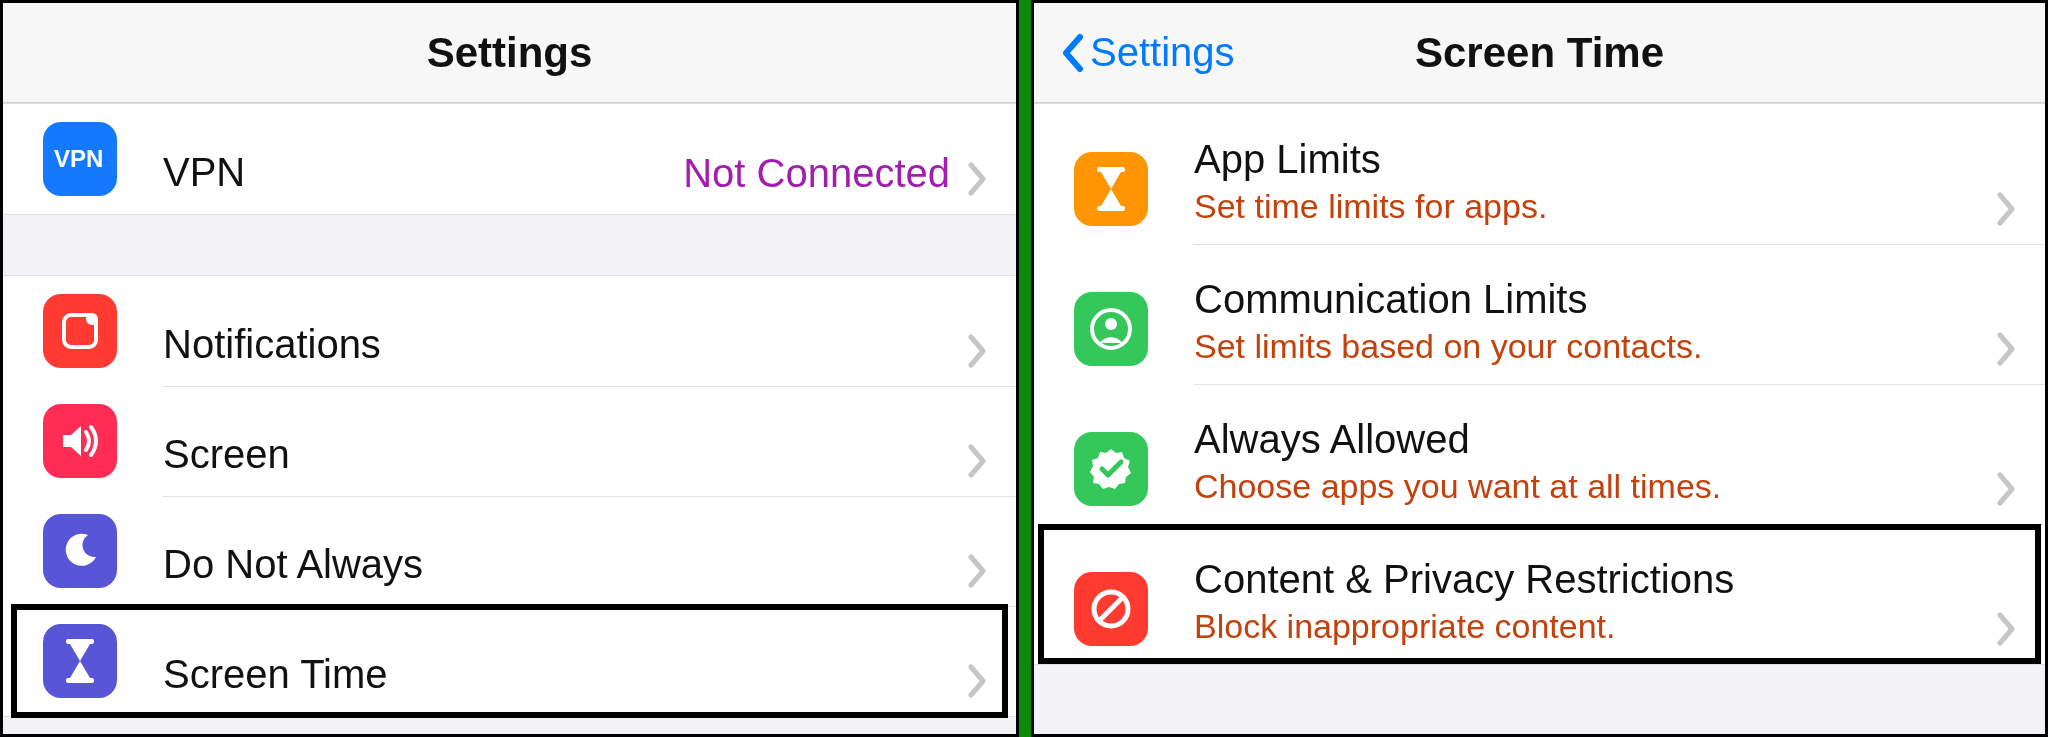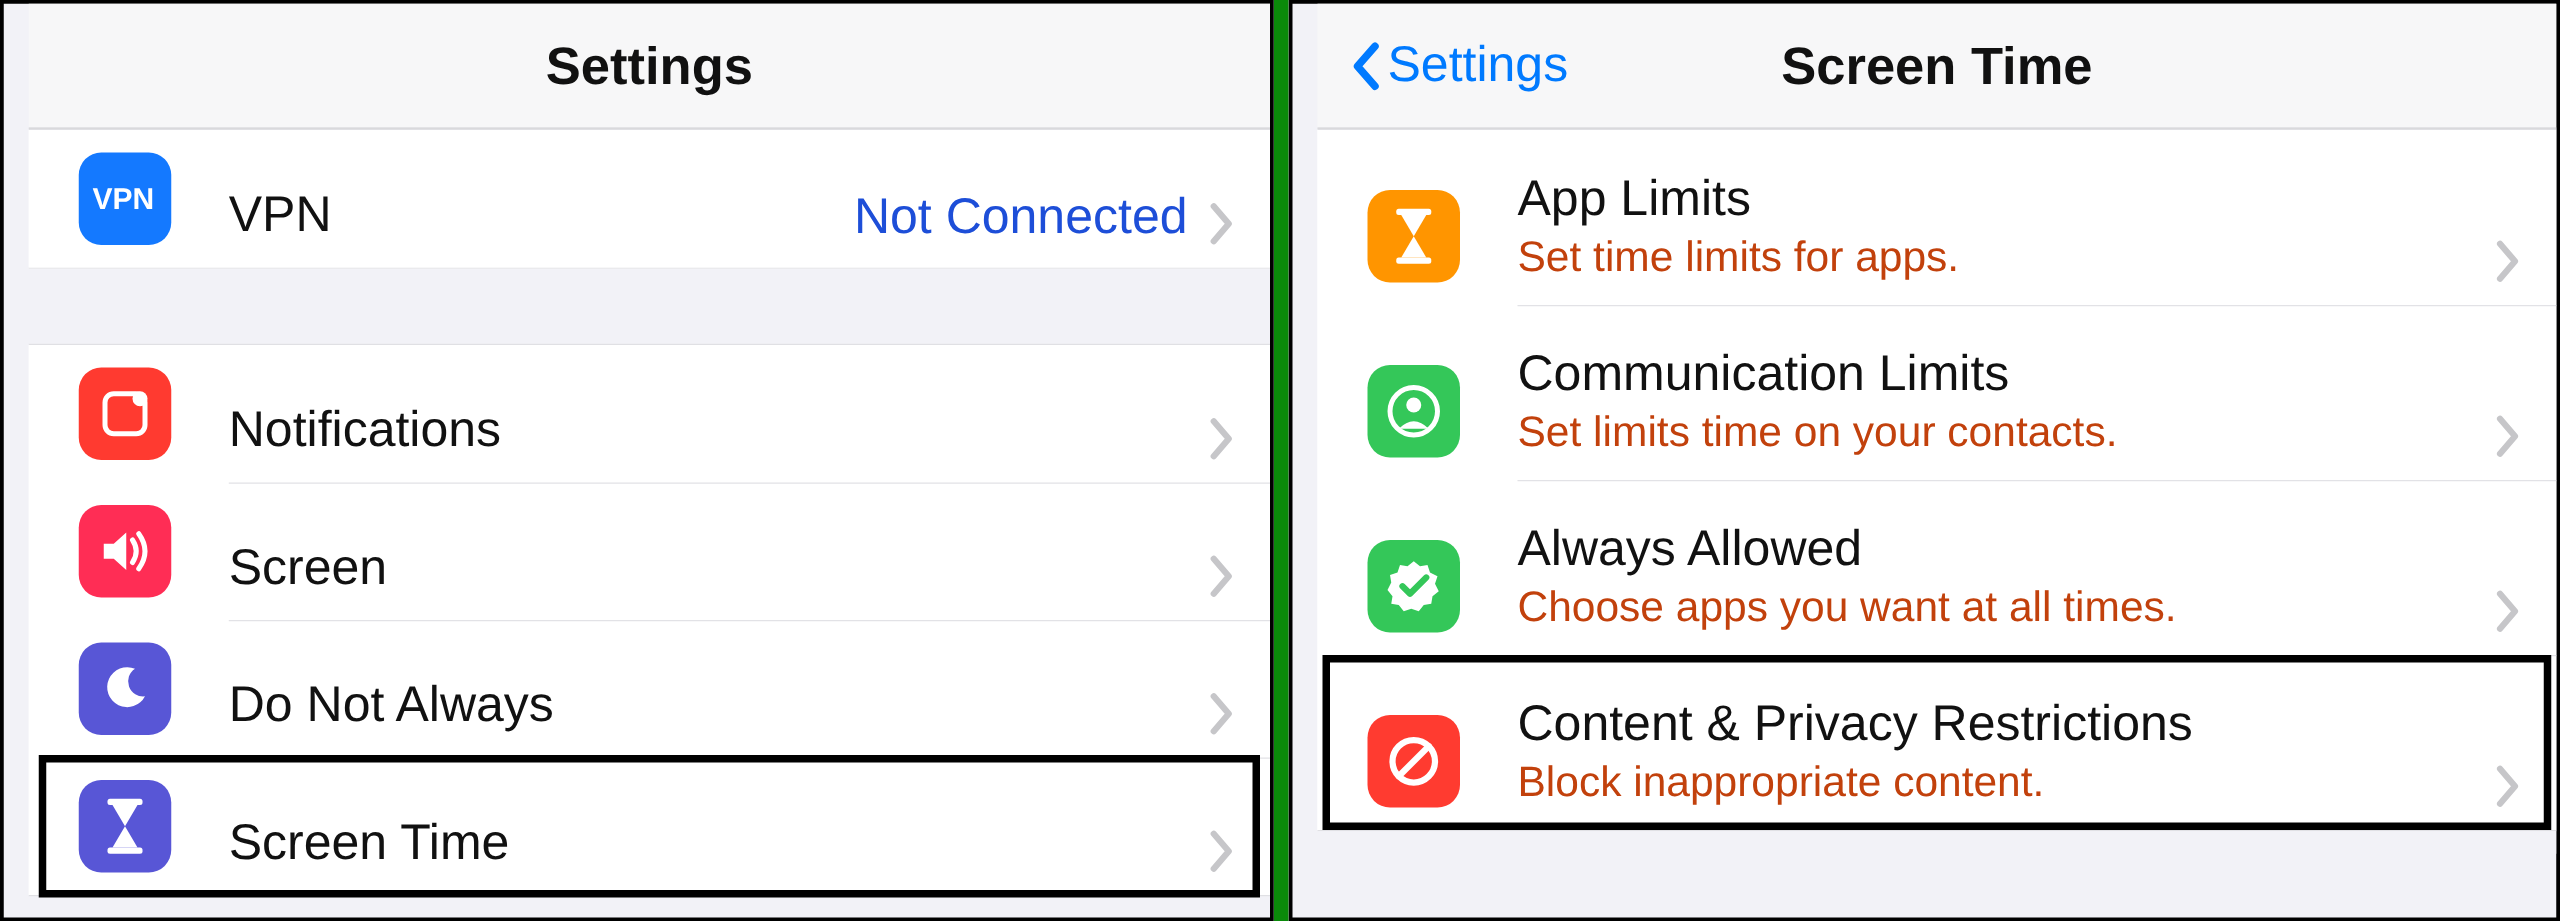--- a/index.html
+++ b/index.html
@@ -15,21 +15,20 @@
     display: flex;
     align-items: flex-start;
     background: #ffffff;
   }
 
   .panel {
     position: relative;
     height: 737px;
     background: #f2f2f7;
     border: 3px solid #000;
-    padding-left: 20px;
   }
   .panel.left  { width: 1019px; }
   .panel.right { width: 1017px; margin-left: 0; }
 
   
   .sep {
     width: 12px;
     height: 737px;
     background: #0a8a0a;
   }
@@ -109,21 +108,21 @@
     color: #111;
     line-height: 1.2;
   }
   .row .sub {
     font-size: 34px;
     color: #c2410c;
     margin-top: 4px;
   }
   .row .value {
     font-size: 40px;
-    color: #1d4ed8;
+    color: #a21caf;
     margin-right: 18px;
   }
   .row .chev {
     flex-shrink: 0;
     color: #c6c6c9;
   }
   .row .chev svg { display:block; }
 
   
   .row.twoline { min-height: 140px; }
@@ -312,21 +311,21 @@
       <div class="row twoline">
         <div class="icon ic-comm">
           <svg width="48" height="48" viewBox="0 0 48 48" fill="none">
             <circle cx="24" cy="24" r="19" stroke="#fff" stroke-width="4"></circle>
             <circle cx="24" cy="19" r="6" fill="#fff"></circle>
             <path d="M12 38 Q24 26 36 38" fill="#fff"></path>
           </svg>
         </div>
         <div class="text">
           <div class="label">Communication Limits</div>
-          <div class="sub">Set limits time on your contacts.</div>
+          <div class="sub">Set limits based on your contacts.</div>
         </div>
         <div class="chev">
           <svg width="20" height="34" viewBox="0 0 20 34" fill="none">
               <path d="M3 3 L15 17 L3 31" stroke="#c6c6c9" stroke-width="5" stroke-linecap="round" stroke-linejoin="round"></path>
             </svg>
         </div>
       </div>
 
       <div class="row twoline">
         <div class="icon ic-always">

